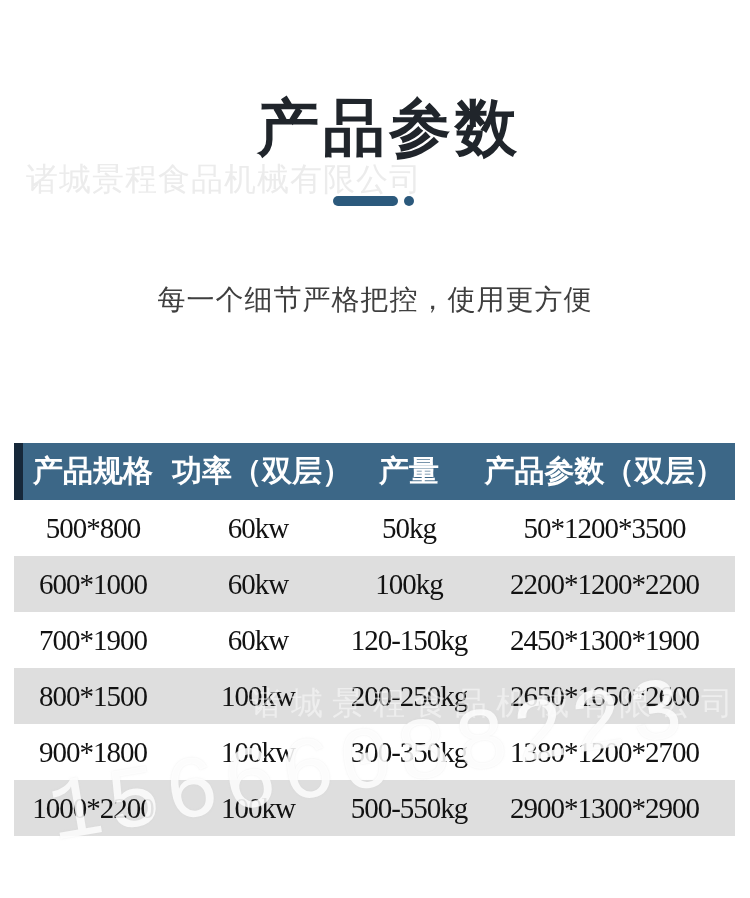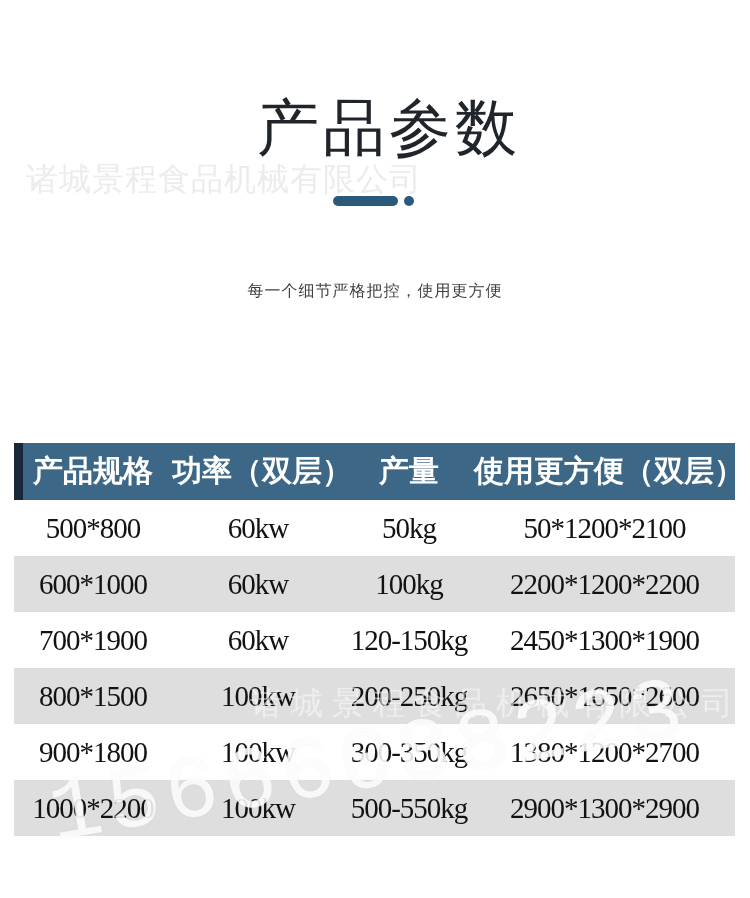--- a/index.html
+++ b/index.html
@@ -13,21 +13,21 @@
     overflow: hidden;
     font-family: "Liberation Sans", sans-serif;
   }
 
   
   .title {
     position: absolute;
     top: 86px; left: 0; width: 100%;
     text-align: center;
     font-size: 62px;
-    font-weight: 400;
+    font-weight: 700;
     letter-spacing: 4px;
     color: var(--title, #20252b);
     z-index: 2;
     padding-left: 28px;
   }
   .wm-top {
     position: absolute;
     top: 158px; left: 26px;
     font-size: 32px;
     letter-spacing: 1px;
@@ -48,21 +48,21 @@
     top: 196px; left: 404px;
     width: 10px; height: 10px;
     border-radius: 50%;
     background: var(--divider, #2b597c);
     z-index: 2;
   }
   .subtitle {
     position: absolute;
     top: 281px; left: 0; width: 100%;
     text-align: center;
-    font-size: 16px;
+    font-size: 28px;
     letter-spacing: 1px;
     color: #3f3f3f;
   }
 
   
   .spec-table {
     position: absolute;
     top: 443px; left: 14px;
     width: 721px;
     z-index: 3;
@@ -142,28 +142,28 @@
   <span class="divider-dot"></span>
 
   <div class="subtitle">每一个细节严格把控，使用更方便</div>
 
   <div class="spec-table">
     <div class="thead">
       <span class="accent"></span>
       <div class="th">产品规格</div>
       <div class="th">功率（双层）</div>
       <div class="th">产量</div>
-      <div class="th">使用更方便（双层）</div>
+      <div class="th">产品参数（双层）</div>
     </div>
     <div class="tbody" id="tbody">
         <div class="row">
           <div class="td">500*800</div>
           <div class="td">60kw</div>
           <div class="td">50kg</div>
-          <div class="td">50*1200*2100</div>
+          <div class="td">50*1200*3500</div>
         </div>
         <div class="row alt">
           <div class="td">600*1000</div>
           <div class="td">60kw</div>
           <div class="td">100kg</div>
           <div class="td">2200*1200*2200</div>
         </div>
         <div class="row">
           <div class="td">700*1900</div>
           <div class="td">60kw</div>

